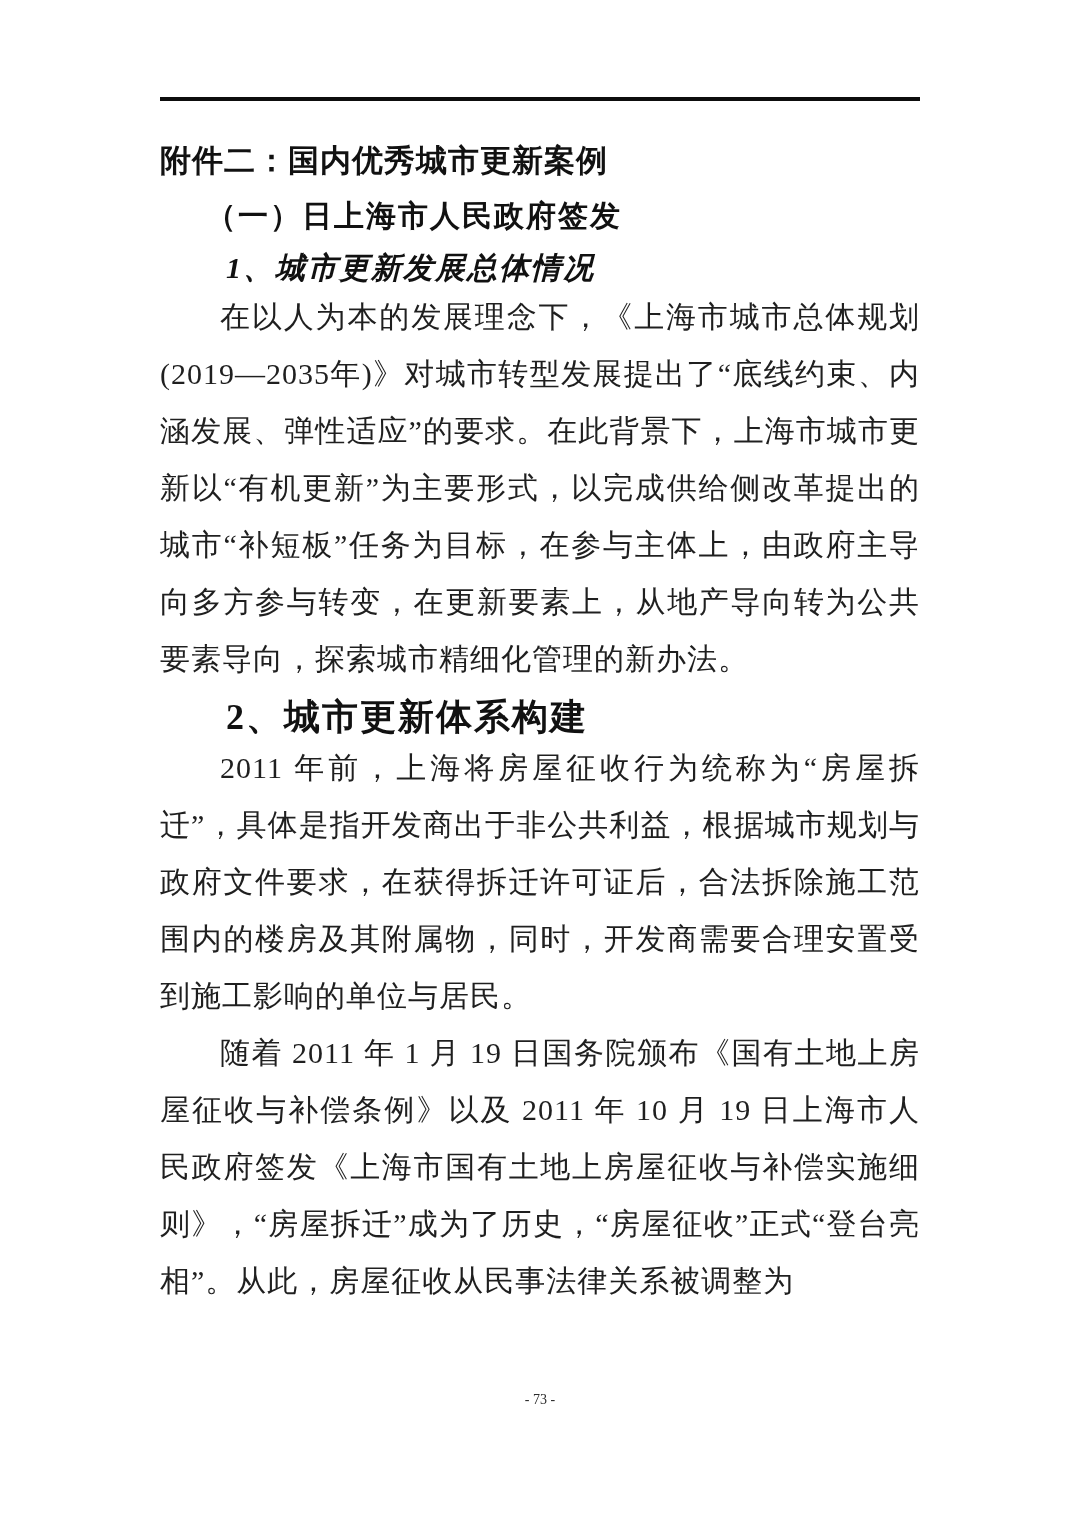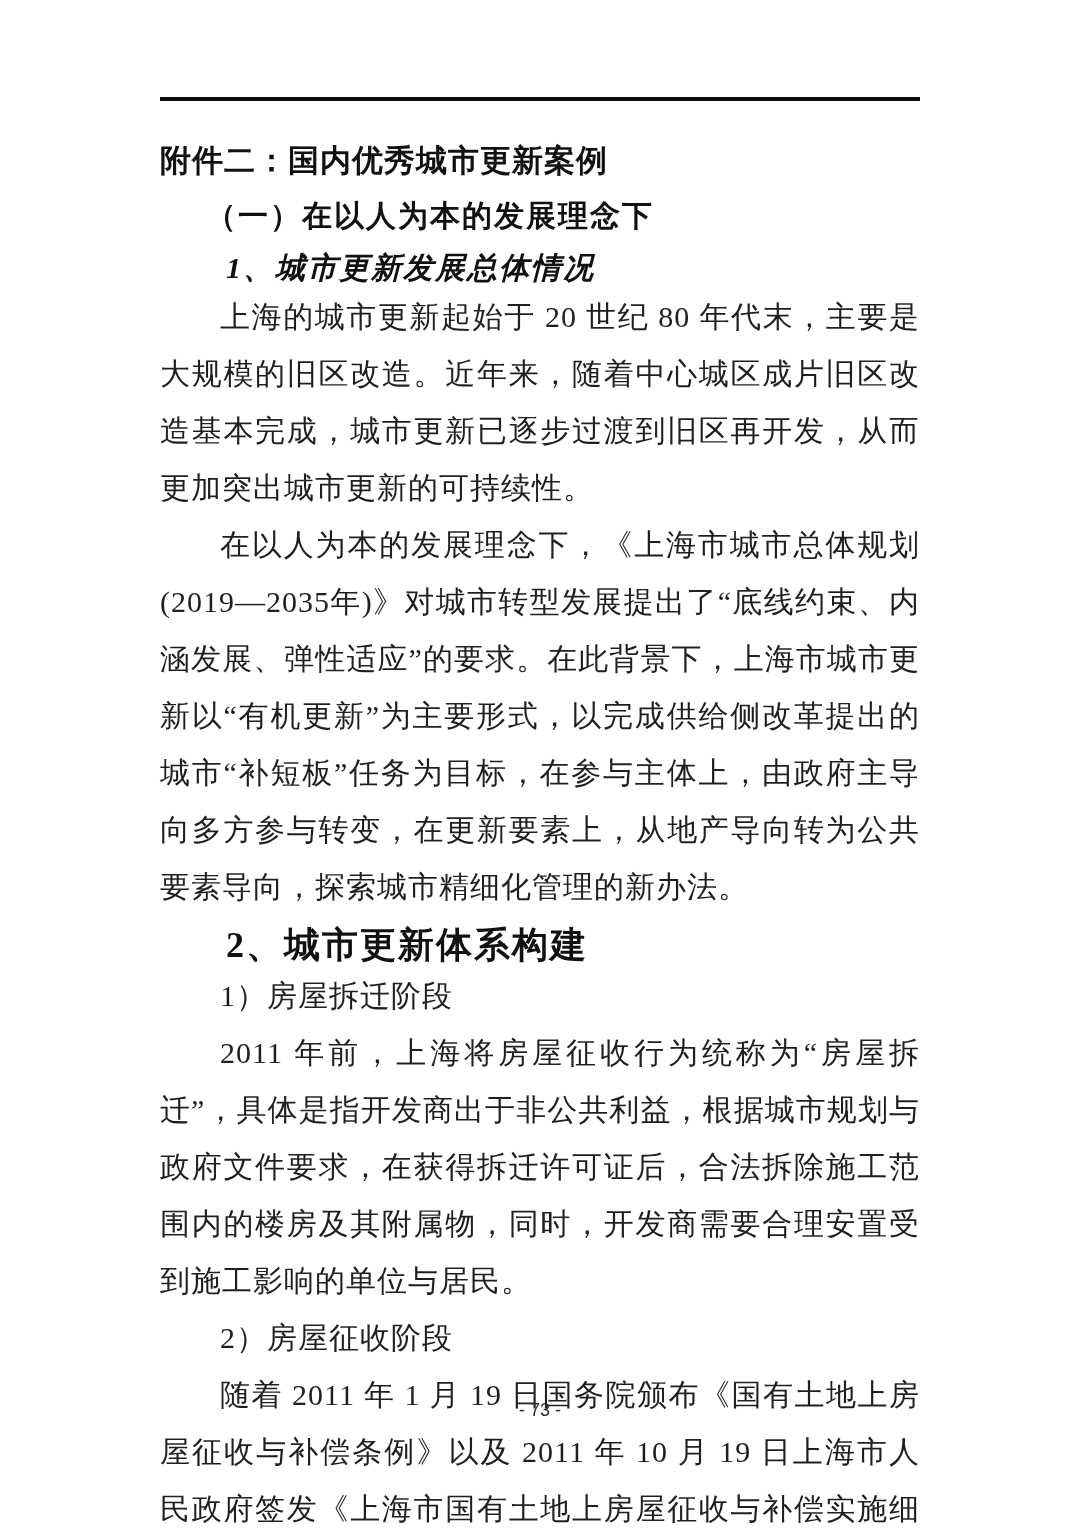--- a/index.html
+++ b/index.html
@@ -76,50 +76,46 @@
     text-indent: 2em;
     letter-spacing: 1px;
     color: #1f1f1f;
   }
   .page-footer {
     position: absolute;
     top: 1392px;
     left: 0;
     width: 100%;
     text-align: center;
-    font-family: Liberation Sans, sans-serif;
-    font-size: 18px;
+    font-family: Liberation Serif, serif;
+    font-size: 14px;
     color: #2a2a2a;
-    margin-top: 8px;
   }
 </style>
 </head>
 <body>
 
 <div class="page">
   <div class="content">
 
     <hr class="header-rule">
 
     <h1 class="doc-title">附件二：国内优秀城市更新案例</h1>
 
-    <h2 class="section-heading">（一）在以人为本的发展理念下</h2>
+    <h2 class="section-heading">（一）日上海市人民政府签发</h2>
 
     <h3 class="subsection-heading">1、城市更新发展总体情况</h3>
 
-    <p class="body-para">上海的城市更新起始于 20 世纪 80 年代末，主要是大规模的旧区改造。近年来，随着中心城区成片旧区改造基本完成，城市更新已逐步过渡到旧区再开发，从而更加突出城市更新的可持续性。</p>
 
     <p class="body-para">在以人为本的发展理念下，《上海市城市总体规划(2019—2035年)》对城市转型发展提出了“底线约束、内涵发展、弹性适应”的要求。在此背景下，上海市城市更新以“有机更新”为主要形式，以完成供给侧改革提出的城市“补短板”任务为目标，在参与主体上，由政府主导向多方参与转变，在更新要素上，从地产导向转为公共要素导向，探索城市精细化管理的新办法。</p>
 
     <h3 class="subsection-heading-2">2、城市更新体系构建</h3>
 
-    <p class="stage-heading">1）房屋拆迁阶段</p>
 
     <p class="body-para">2011 年前，上海将房屋征收行为统称为“房屋拆迁”，具体是指开发商出于非公共利益，根据城市规划与政府文件要求，在获得拆迁许可证后，合法拆除施工范围内的楼房及其附属物，同时，开发商需要合理安置受到施工影响的单位与居民。</p>
 
-    <p class="stage-heading">2）房屋征收阶段</p>
 
     <p class="body-para">随着 2011 年 1 月 19 日国务院颁布《国有土地上房屋征收与补偿条例》以及 2011 年 10 月 19 日上海市人民政府签发《上海市国有土地上房屋征收与补偿实施细则》，“房屋拆迁”成为了历史，“房屋征收”正式“登台亮相”。从此，房屋征收从民事法律关系被调整为</p>
 
   </div>
 
   <div class="page-footer">- 73 -</div>
 </div>
 
 </body></html>

